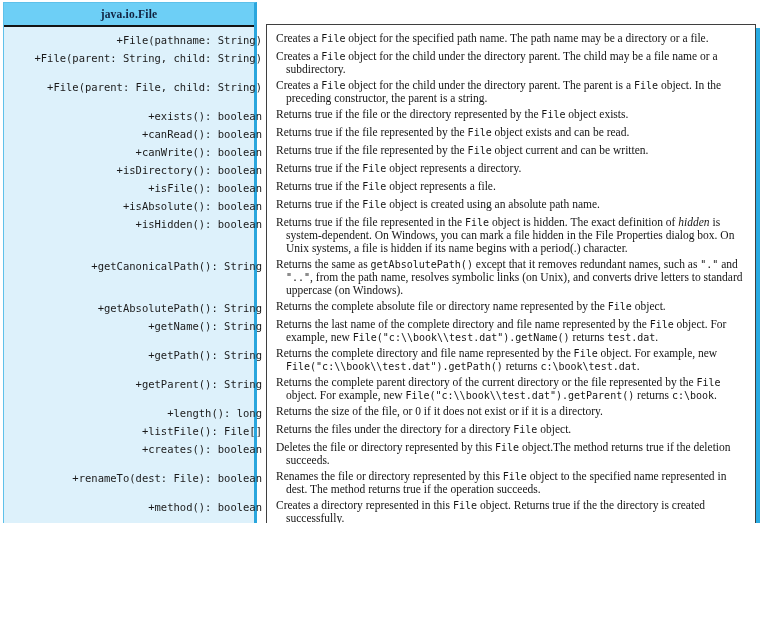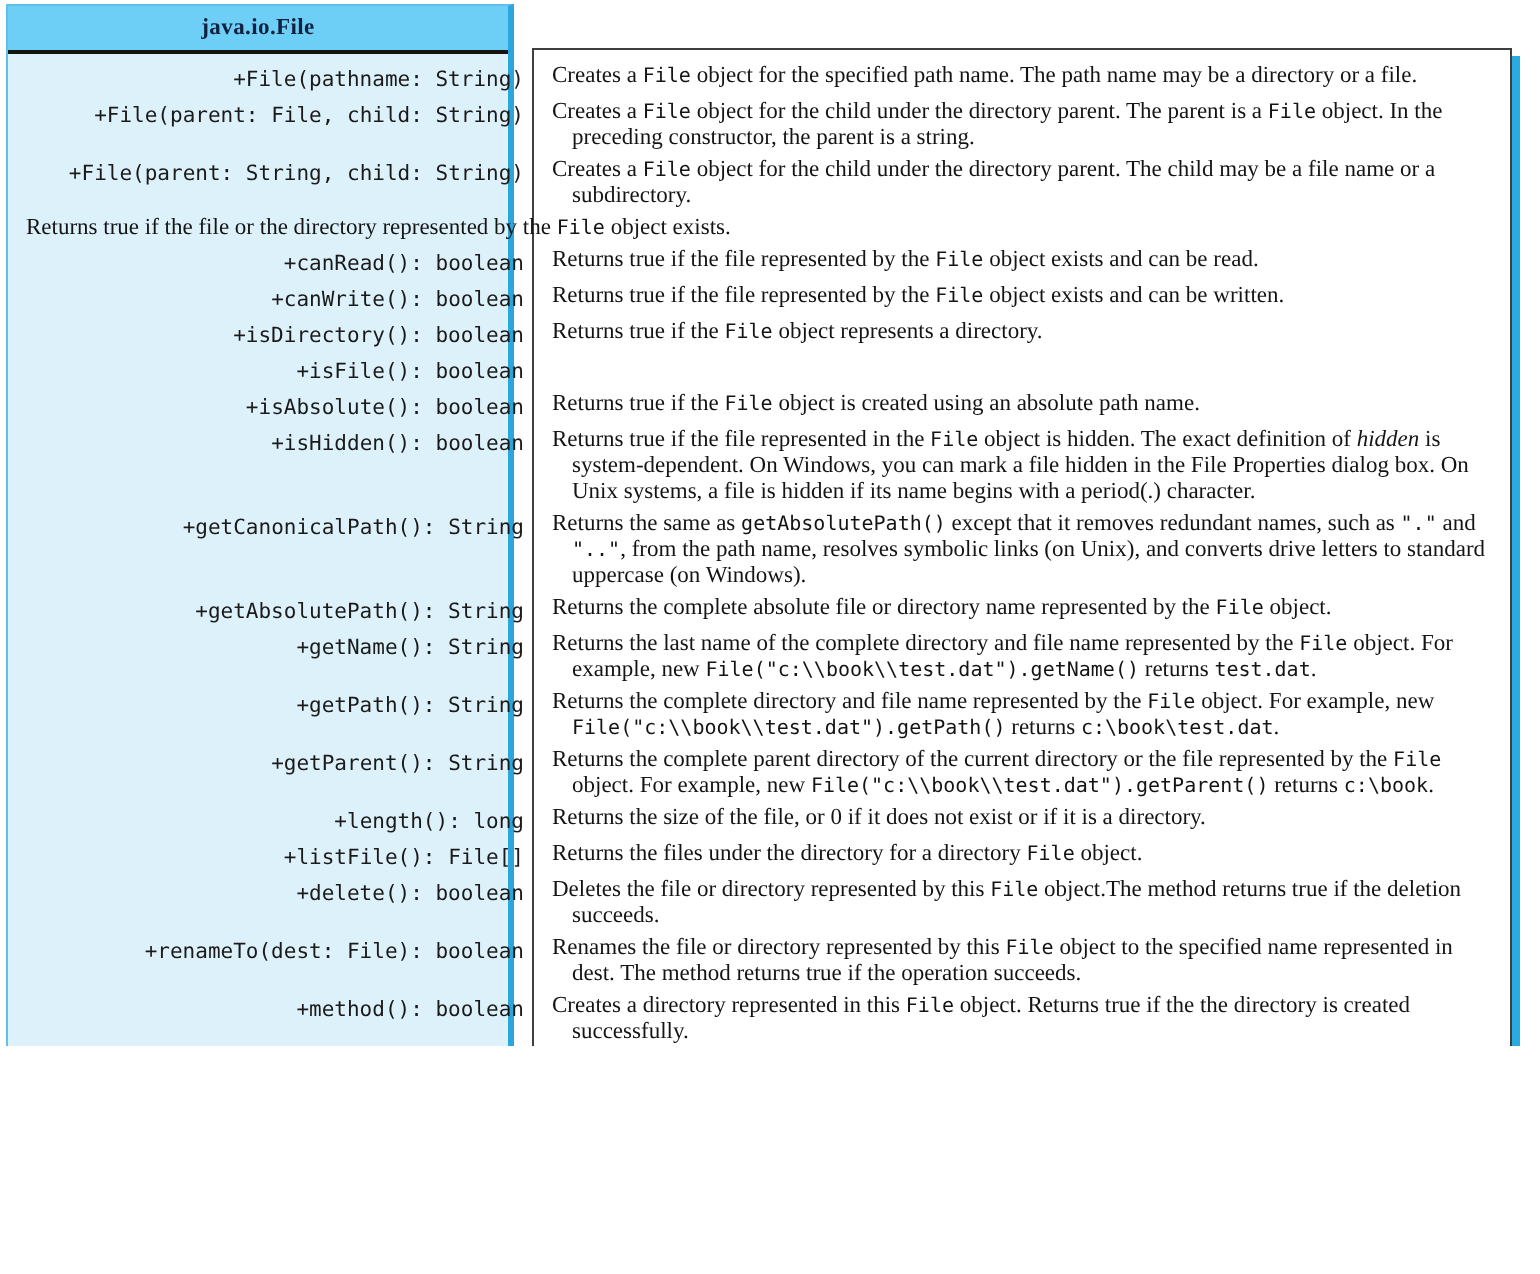--- a/index.html
+++ b/index.html
@@ -63,56 +63,60 @@
   </div>
   <div class="right-panel"></div>
   <div class="rows" id="rows">
       <div class="row">
         <div class="method-cell">+File(pathname: String)</div>
         <div class="desc-cell">
           <span class="desc-inner"><span>Creates a </span><code class="m">File</code><span> object for the specified path name. The path name may be a directory or a file.</span></span>
         </div>
       </div>
       <div class="row">
+        <div class="method-cell">+File(parent: String, child: String)</div>
+        <div class="desc-cell">
+          <span class="desc-inner"><span>Creates a </span><code class="m">File</code><span> object for the child under the directory parent. The child may be a file name or a subdirectory.</span></span>
+        </div>
+      </div>
+      <div class="row">
         <div class="method-cell">+File(parent: File, child: String)</div>
         <div class="desc-cell">
           <span class="desc-inner"><span>Creates a </span><code class="m">File</code><span> object for the child under the directory parent. The parent is a </span><code class="m">File</code><span> object. In the preceding constructor, the parent is a string.</span></span>
         </div>
       </div>
       <div class="row">
-        <div class="method-cell">+File(parent: String, child: String)</div>
-        <div class="desc-cell">
-          <span class="desc-inner"><span>Creates a </span><code class="m">File</code><span> object for the child under the directory parent. The child may be a file name or a subdirectory.</span></span>
-        </div>
-      </div>
-      <div class="row">
+        <div class="method-cell">+exists(): boolean</div>
         <div class="desc-cell">
           <span class="desc-inner"><span>Returns true if the file or the directory represented by the </span><code class="m">File</code><span> object exists.</span></span>
         </div>
       </div>
       <div class="row">
         <div class="method-cell">+canRead(): boolean</div>
         <div class="desc-cell">
           <span class="desc-inner"><span>Returns true if the file represented by the </span><code class="m">File</code><span> object exists and can be read.</span></span>
         </div>
       </div>
       <div class="row">
         <div class="method-cell">+canWrite(): boolean</div>
         <div class="desc-cell">
-          <span class="desc-inner"><span>Returns true if the file represented by the </span><code class="m">File</code><span> object exists and can be written.</span></span>
+          <span class="desc-inner"><span>Returns true if the file represented by the </span><code class="m">File</code><span> object current and can be written.</span></span>
         </div>
       </div>
       <div class="row">
         <div class="method-cell">+isDirectory(): boolean</div>
         <div class="desc-cell">
           <span class="desc-inner"><span>Returns true if the </span><code class="m">File</code><span> object represents a directory.</span></span>
         </div>
       </div>
       <div class="row">
         <div class="method-cell">+isFile(): boolean</div>
+        <div class="desc-cell">
+          <span class="desc-inner"><span>Returns true if the </span><code class="m">File</code><span> object represents a file.</span></span>
+        </div>
       </div>
       <div class="row">
         <div class="method-cell">+isAbsolute(): boolean</div>
         <div class="desc-cell">
           <span class="desc-inner"><span>Returns true if the </span><code class="m">File</code><span> object is created using an absolute path name.</span></span>
         </div>
       </div>
       <div class="row">
         <div class="method-cell">+isHidden(): boolean</div>
         <div class="desc-cell">
@@ -155,21 +159,21 @@
           <span class="desc-inner"><span>Returns the size of the file, or 0 if it does not exist or if it is a directory.</span></span>
         </div>
       </div>
       <div class="row">
         <div class="method-cell">+listFile(): File[]</div>
         <div class="desc-cell">
           <span class="desc-inner"><span>Returns the files under the directory for a directory </span><code class="m">File</code><span> object.</span></span>
         </div>
       </div>
       <div class="row">
-        <div class="method-cell">+delete(): boolean</div>
+        <div class="method-cell">+creates(): boolean</div>
         <div class="desc-cell">
           <span class="desc-inner"><span>Deletes the file or directory represented by this </span><code class="m">File</code><span> object.The method returns true if the deletion succeeds.</span></span>
         </div>
       </div>
       <div class="row">
         <div class="method-cell">+renameTo(dest: File): boolean</div>
         <div class="desc-cell">
           <span class="desc-inner"><span>Renames the file or directory represented by this </span><code class="m">File</code><span> object to the specified name represented in dest. The method returns true if the operation succeeds.</span></span>
         </div>
       </div>

